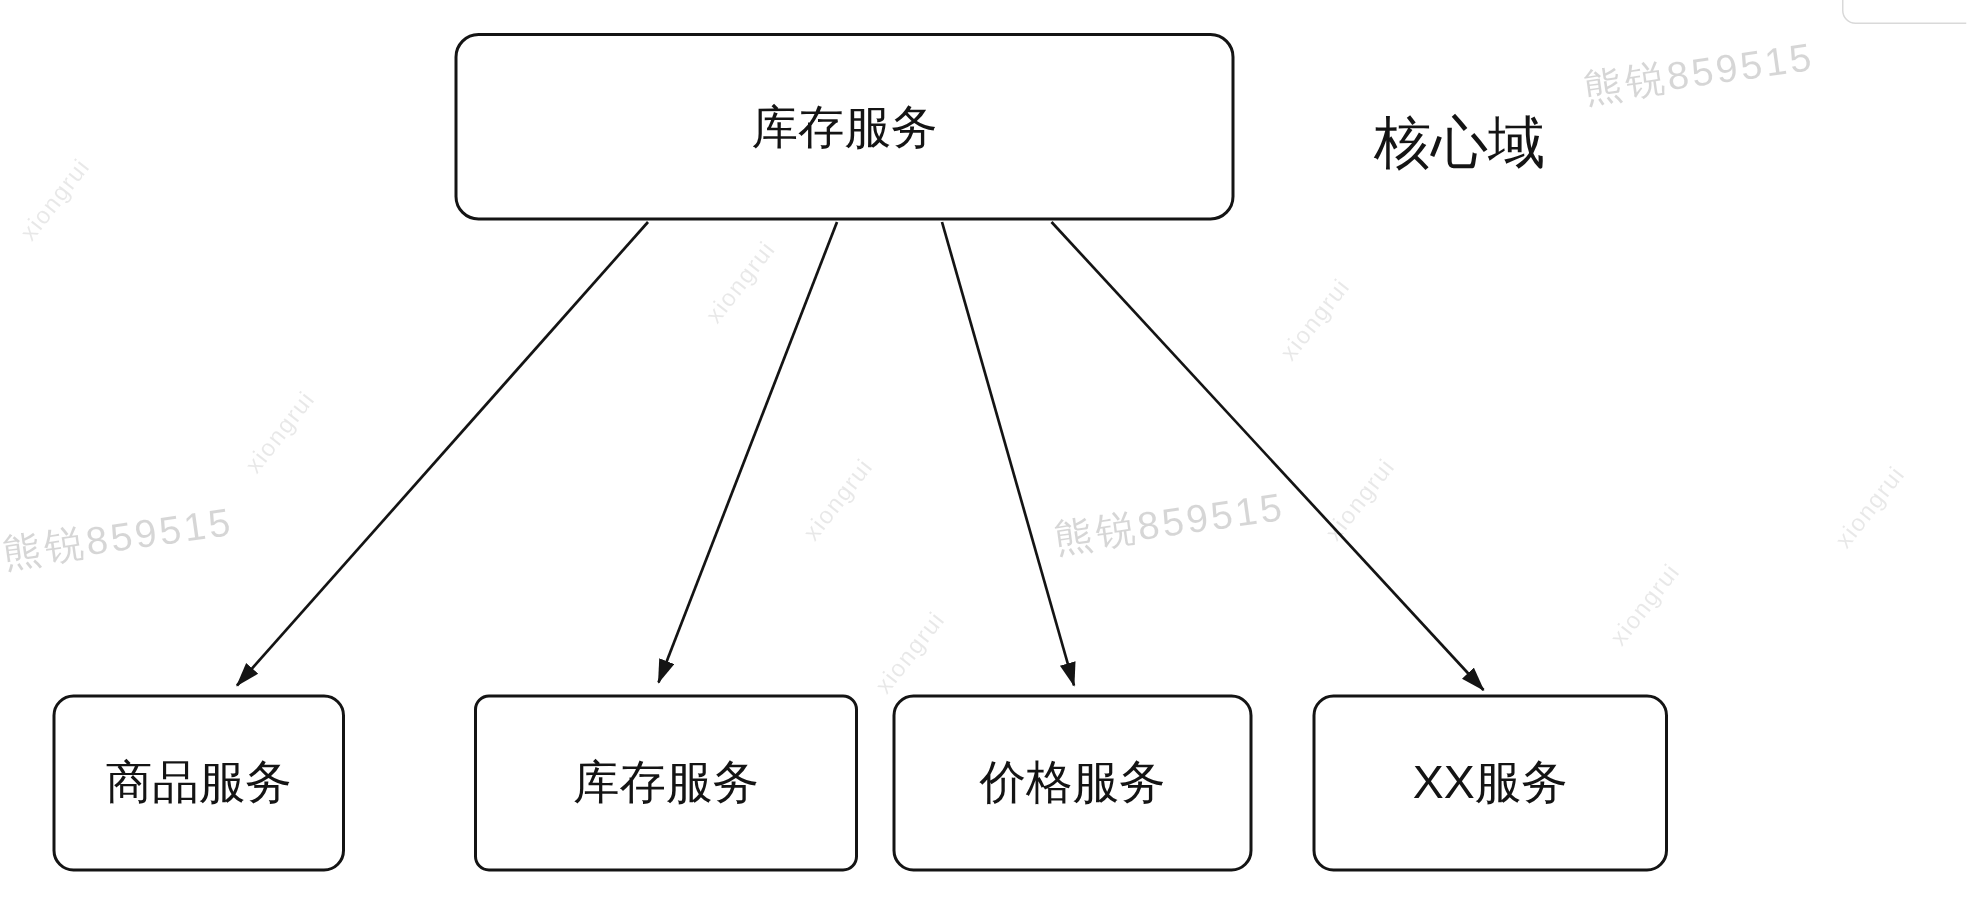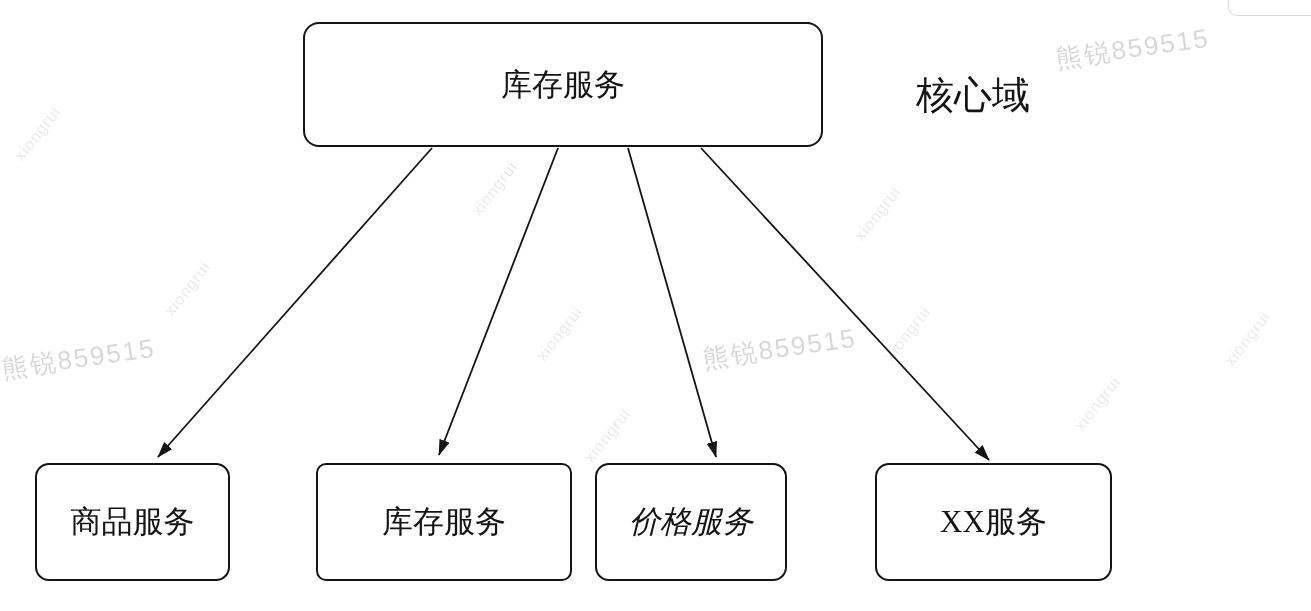--- a/index.html
+++ b/index.html
@@ -34,22 +34,22 @@
     z-index: 3;
   }
   .top-node {
     left: 303px; top: 22px;
     width: 520px; height: 125px;
     border-radius: 16px;
   }
   .bottom-node { top: 463px; height: 118px; border-radius: 14px; }
   .n1 { left: 35px;  width: 195px; }
   .n2 { left: 316px; width: 256px; border-radius: 10px; }
-  .n3 { left: 595px; width: 192px; font-style: italic; }
-  .n4 { left: 875px; width: 237px; font-family: Liberation Serif, serif; }
+  .n3 { left: 595px; width: 240px; }
+  .n4 { left: 875px; width: 237px; }
   .domain-label {
     position: absolute;
     font-size: 38px;
     color: #141414;
     z-index: 3;
     white-space: nowrap;
   }
   .core-label { left: 916px; top: 70px; }
   .support-label { left: 1211px; top: 508px; }
   .wm {

